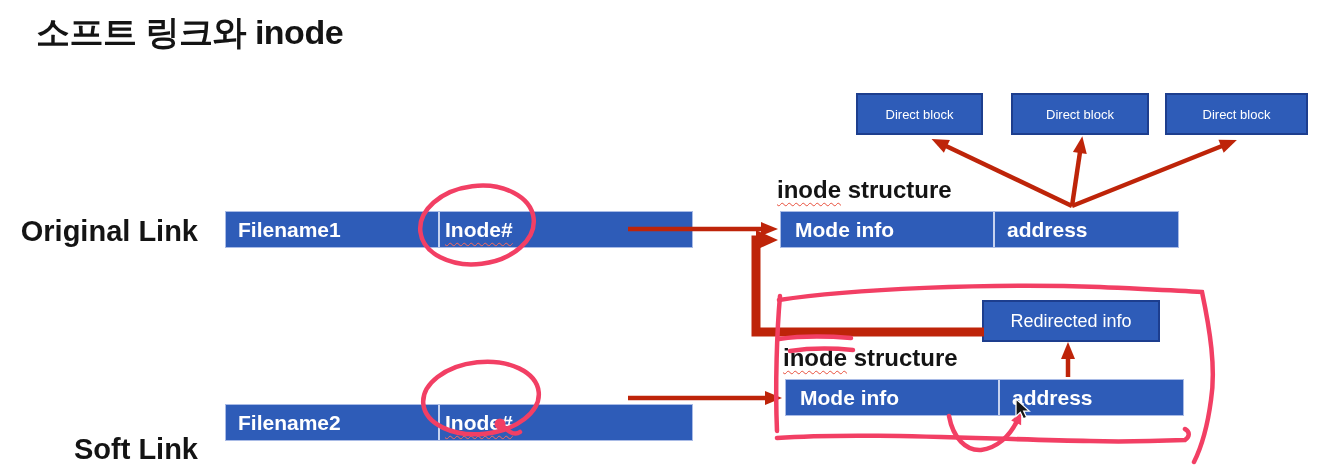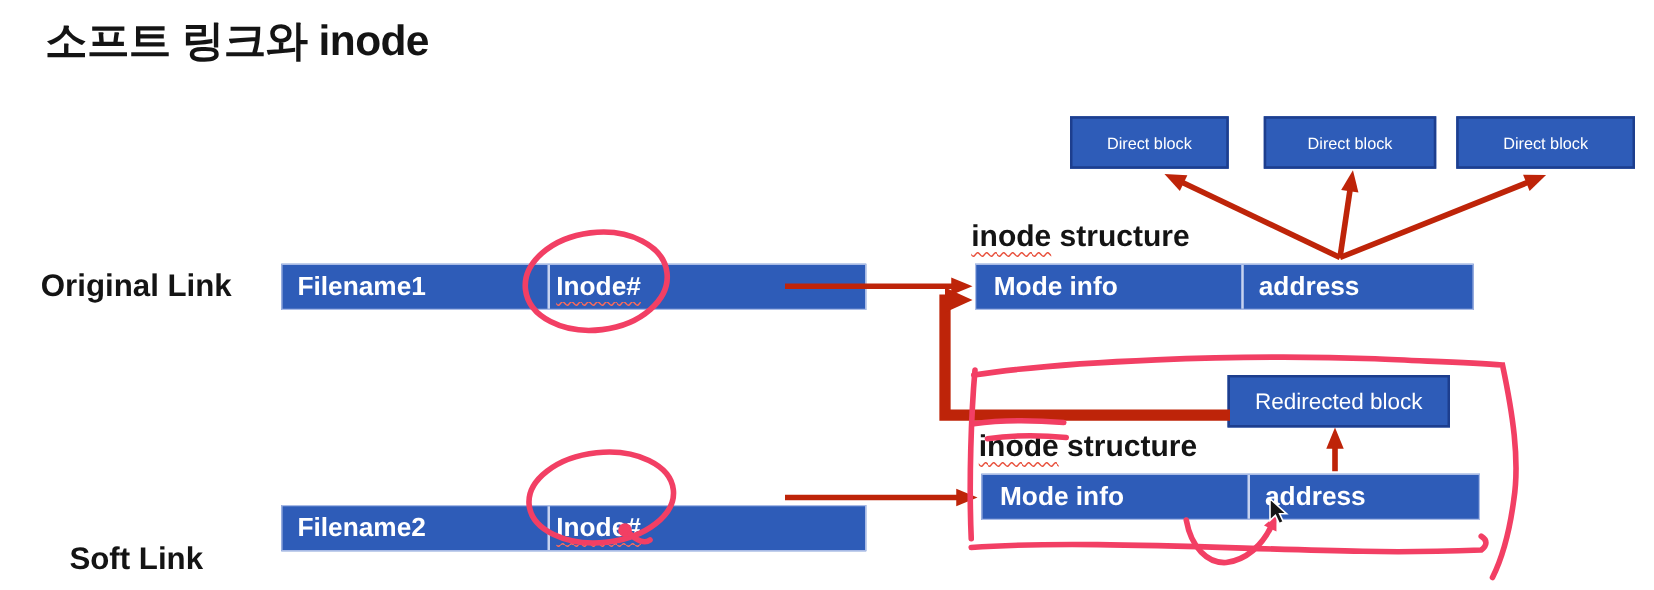--- a/index.html
+++ b/index.html
@@ -10,22 +10,22 @@
   html,body{margin:0;padding:0;background:#fff;}
   .stage{
     position:relative; width:1323px; height:472px; background:#fff;
     font-family:"Liberation Sans","DejaVu Sans",sans-serif; overflow:hidden;
   }
   .title{
     position:absolute; left:36px; top:10px; margin:0;
     font-size:34px; font-weight:bold; color:var(--text_black); letter-spacing:-0.5px;
   }
   .row-label{
-    position:absolute; left:20px; width:178px; text-align:center;
-    font-size:25px; font-weight:bold; color:var(--text_black); white-space:nowrap;
+    position:absolute; left:20px; width:178px; text-align:right;
+    font-size:29px; font-weight:bold; color:var(--text_black); white-space:nowrap;
   }
   #lab-original{top:215px;}
   #lab-soft{top:385px;margin-top:48px;}
   .bar{
     position:absolute; width:468px; height:37px; display:flex;
     background:var(--box_blue); border:1px solid var(--bar_border_light);
     box-sizing:border-box; color:var(--text_white); font-weight:bold; font-size:21px;
   }
   #bar-original{left:225px; top:211px;}
   #bar-soft{left:225px; top:404px;}
@@ -91,21 +91,21 @@
 
   <div class="struct-heading" id="heading-top">
     <span class="wavy-b">inode</span><span> structure</span>
   </div>
   <div class="struct-box" id="struct-top">
     <div class="cell m">Mode info</div>
     <div class="cell a">address</div>
   </div>
 
   <div class="small-box" id="redirected">
-    <span>Redirected block</span>
+    <span>Redirected info</span>
   </div>
 
   <div class="struct-heading" id="heading-bottom">
     <span class="wavy-b">inode</span><span> structure</span>
   </div>
   <div class="struct-box" id="struct-bottom">
     <div class="cell m">Mode info</div>
     <div class="cell a">address</div>
   </div>
 

